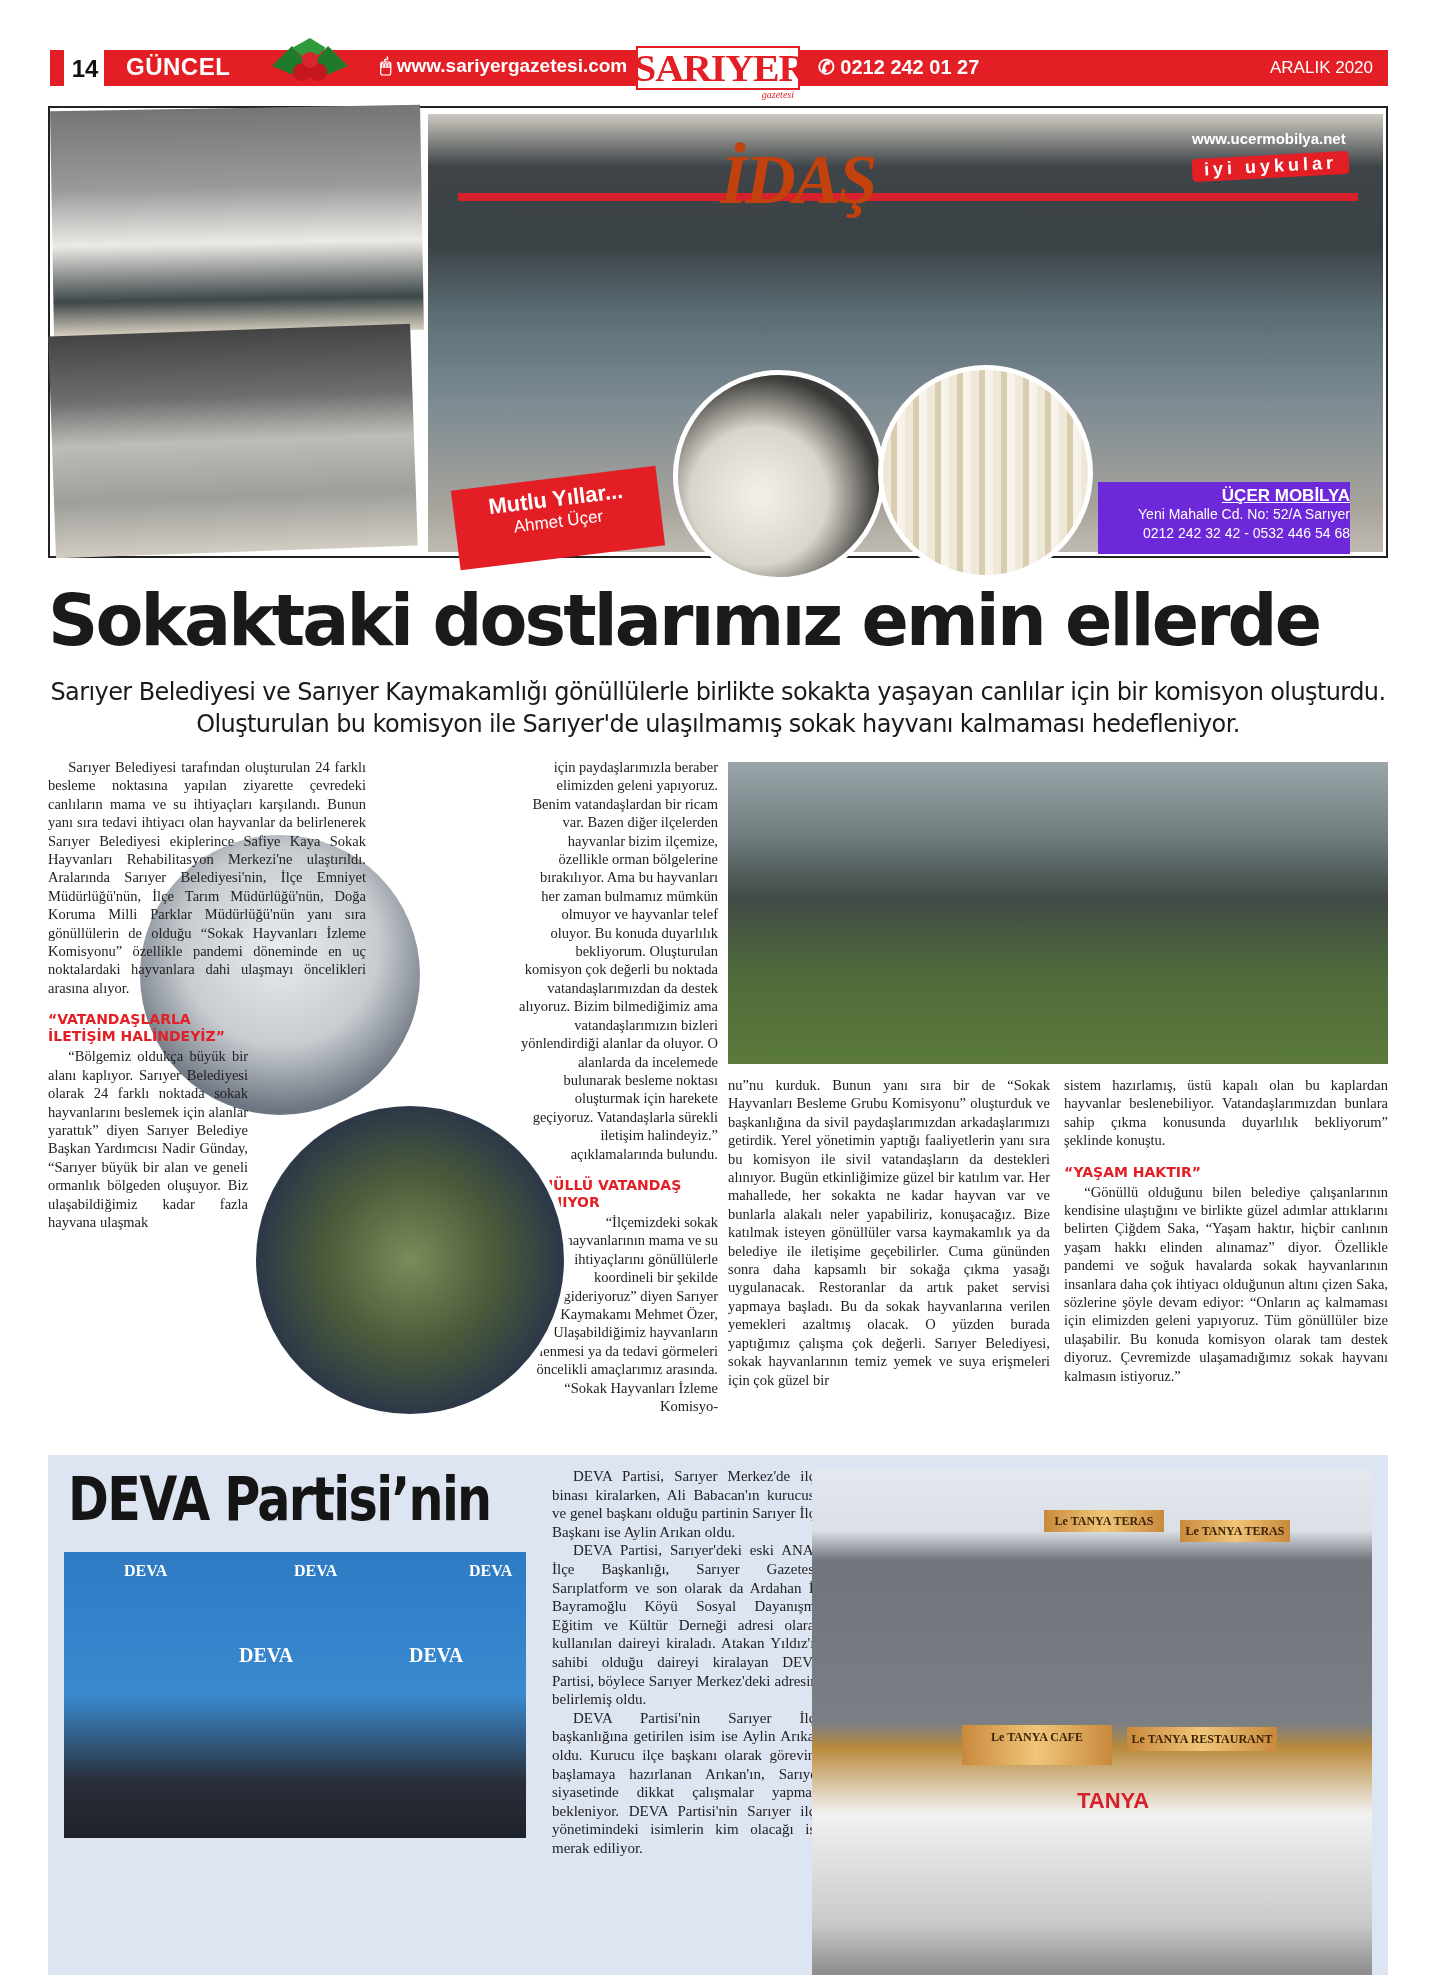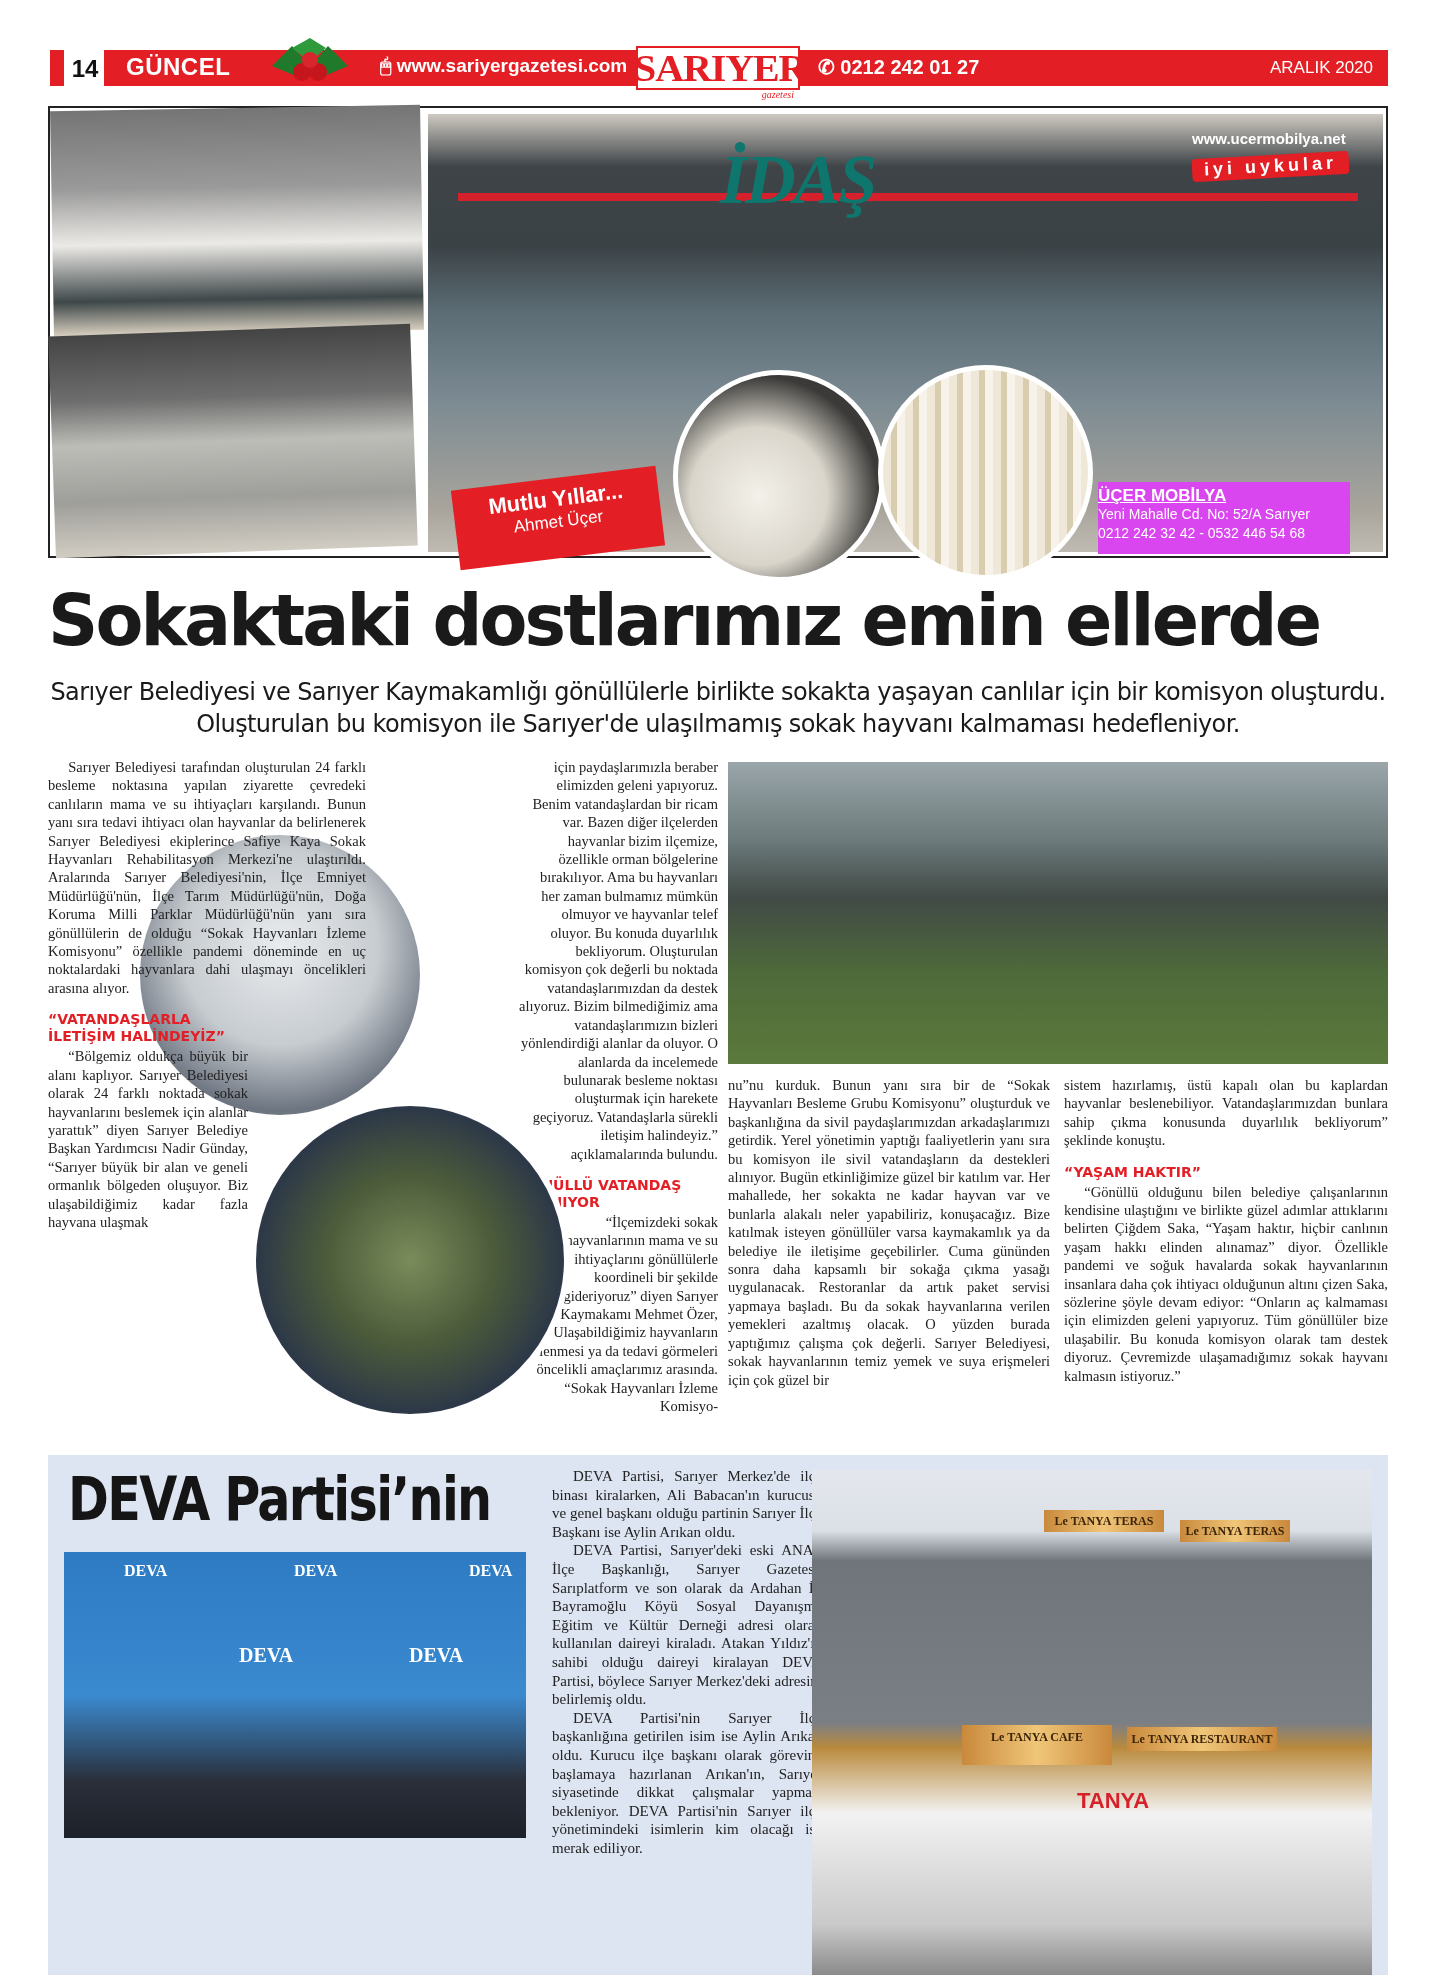--- a/index.html
+++ b/index.html
@@ -15,31 +15,31 @@
 .logo{left:636px;top:46px;width:164px;height:44px;background:#fff;border:2px solid #e31e24}
 .logo-text{font-family:"Liberation Serif",serif;font-weight:bold;font-size:38px;color:#e31e24;line-height:40px;letter-spacing:-1px;text-align:center;display:block;transform:scaleX(1.05)}
 .logo-sub{position:absolute;right:4px;bottom:-12px;font-size:10px;font-style:italic;color:#e31e24}
 .hdr-phone{left:818px;top:55px;color:#fff;font-family:"Liberation Sans",sans-serif;font-weight:bold;font-size:20px}
 .hdr-date{left:1270px;top:58px;color:#fff;font-family:"Liberation Sans",sans-serif;font-size:17px}
 
 .ad-frame{left:48px;top:106px;width:1340px;height:452px;border:2px solid #222;background:#fff}
 .ph-bed1{left:52px;top:108px;width:370px;height:225px;transform:rotate(-1deg);background:linear-gradient(180deg,#757575 0%,#9a9a9a 35%,#eceae6 60%,#3e4749 85%,#d7cfbf 100%)}
 .ph-bed2{left:52px;top:330px;width:362px;height:222px;transform:rotate(-2deg);background:linear-gradient(180deg,#444 0%,#6e6e6e 30%,#bdbdb8 50%,#9e9e9a 75%,#d2cdc3 100%)}
 .ph-store{left:428px;top:114px;width:955px;height:438px;background:linear-gradient(180deg,#cfcac2 0%,#3e4448 12%,#3b4246 30%,#5b6c74 45%,#7b8a92 65%,#a8a49c 90%,#c0bbb2 100%)}
-.idas-sign{left:720px;top:140px;font-family:"Liberation Serif",serif;font-size:70px;font-weight:bold;color:#0f766e;font-style:italic;letter-spacing:-2px}
+.idas-sign{left:720px;top:140px;font-family:"Liberation Serif",serif;font-size:70px;font-weight:bold;color:#c2410c;font-style:italic;letter-spacing:-2px}
 .idas-line{left:458px;top:193px;width:900px;height:8px;background:#d6202b}
 .ad-url{left:1192px;top:130px;color:#fff;font-family:"Liberation Sans",sans-serif;font-size:15px;font-weight:bold}
 .ad-tag{left:1192px;top:155px;background:#e31e24;color:#fff;font-family:"Liberation Sans",sans-serif;font-weight:bold;font-size:18px;padding:1px 12px;letter-spacing:4px;transform:rotate(-3deg);border-radius:4px}
 .circle{border-radius:50%;border:5px solid #fff;overflow:hidden}
 .c1{left:673px;top:370px;width:212px;height:212px;background:radial-gradient(circle at 40% 60%,#f4f1ea 0%,#d9d5cb 40%,#3b3a38 70%)}
 .c2{left:878px;top:365px;width:215px;height:215px;background:repeating-linear-gradient(90deg,#efe8d8 0 8px,#d9cdb0 8px 14px,#f7f3ea 14px 22px)}
 .banner-red{left:455px;top:478px;width:206px;height:80px;background:#e31e24;transform:rotate(-7deg);color:#fff;font-family:"Liberation Sans",sans-serif;text-align:center;padding-top:8px}
 .banner-red .t1{font-weight:bold;font-size:22px;display:block}
 .banner-red .t2{font-size:17px;display:block}
-.addr-box{left:1098px;top:482px;width:252px;height:72px;background:#d946ef;color:#fff;font-family:"Liberation Sans",sans-serif;text-align:left;padding-top:4px;line-height:19px}
+.addr-box{left:1098px;top:482px;width:252px;height:72px;background:#6d28d9;color:#fff;font-family:"Liberation Sans",sans-serif;text-align:right;padding-top:4px;line-height:19px}
 .addr-box .n{font-weight:bold;font-size:17px;text-decoration:underline;display:block}
 .addr-box .a{font-size:14px;display:block}
 
 .headline{left:48px;top:582px;width:1340px;font-family:"DejaVu Sans",sans-serif;font-weight:bold;font-size:72px;color:#1a1a1a;letter-spacing:-3px;transform:scaleX(.97);transform-origin:left;white-space:nowrap;line-height:76px}
 .subhead{left:48px;top:676px;width:1340px;font-family:"DejaVu Sans",sans-serif;font-size:24px;color:#1a1a1a;text-align:center;line-height:32px;letter-spacing:-.6px}
 
 .col{font-family:"Liberation Serif",serif;font-size:14.5px;line-height:18.4px;color:#222;text-align:justify}
 .col p{text-indent:1.4em}
 .subhd{font-family:"DejaVu Sans",sans-serif;color:#e31e24;font-weight:bold;font-size:14px;text-align:left;line-height:17px;margin:14px 0 2px}
 .col1{left:48px;top:758px;width:318px}

